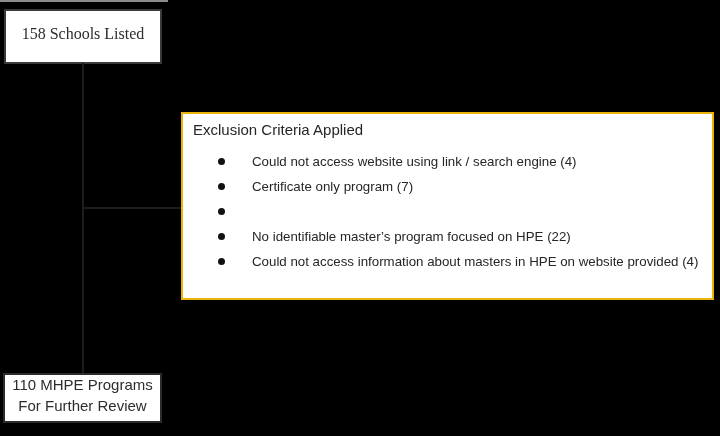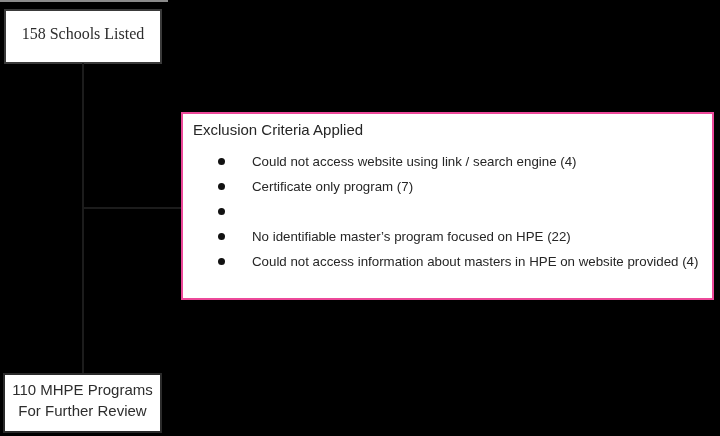--- a/index.html
+++ b/index.html
@@ -38,39 +38,39 @@
     left: 4px; top: 9px;
     width: 158px; height: 55px;
     font-family: "Liberation Serif", serif;
     font-size: 16px;
     line-height: 23px;
     padding-bottom: 6px;
     border-color: #3a3a3a;
   }
   #bottom-box {
     left: 3px; top: 373px;
-    width: 159px; height: 60px;
+    width: 159px; height: 50px;
     font-size: 15px;
     line-height: 21px;
     padding-bottom: 6px;
   }
 
   
   .connector { position: absolute; background: #1c1c1c; }
   #connector-vertical   { left: 82px; top: 63px;  width: 2px;  height: 311px; }
   #connector-horizontal { left: 83px; top: 207px; width: 98px; height: 2px;  }
 
   
   #exclusion-box {
     position: absolute;
     box-sizing: border-box;
     left: 181px; top: 112px;
     width: 533px; height: 188px;
     background: #ffffff;
-    border: 2px solid #ec4899;
+    border: 2px solid #eab308;
     padding: 6px 10px 0 10px;
   }
   #exclusion-title {
     font-size: 15px;
     line-height: 19px;
     color: #262626;
     white-space: nowrap;
   }
   #exclusion-list {
     margin-top: 10px;

